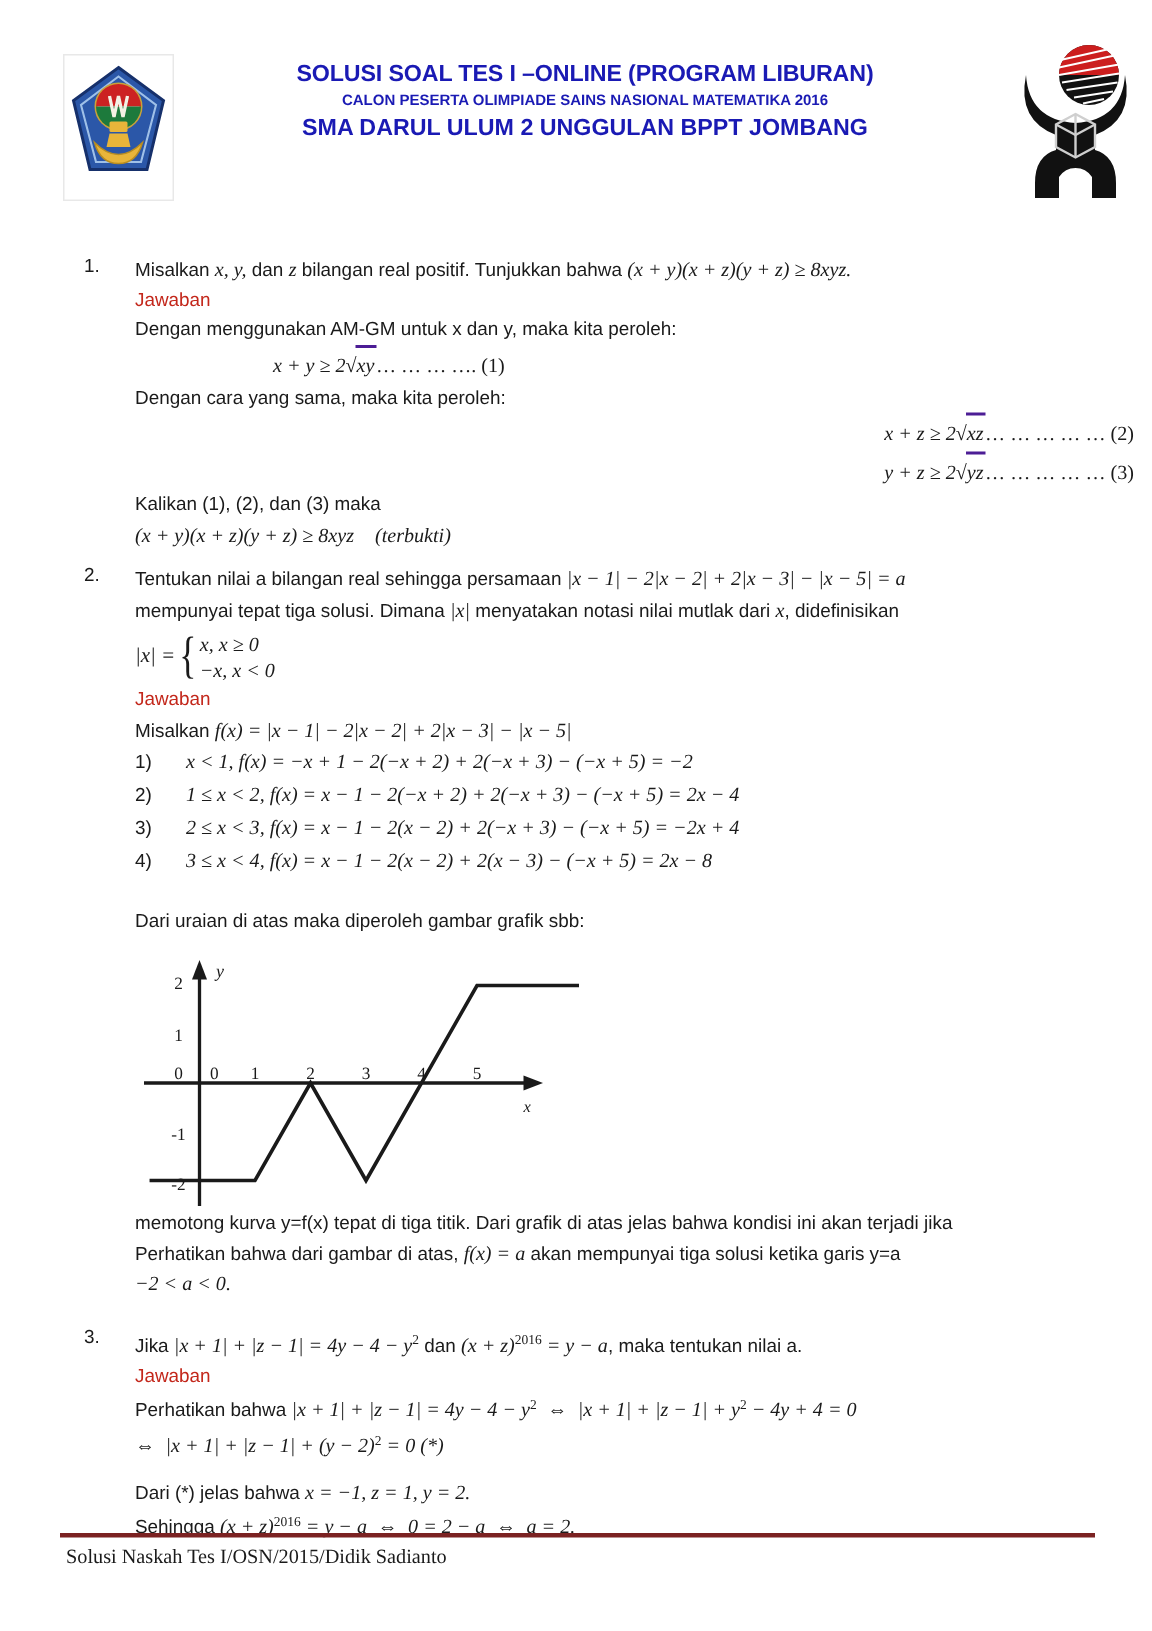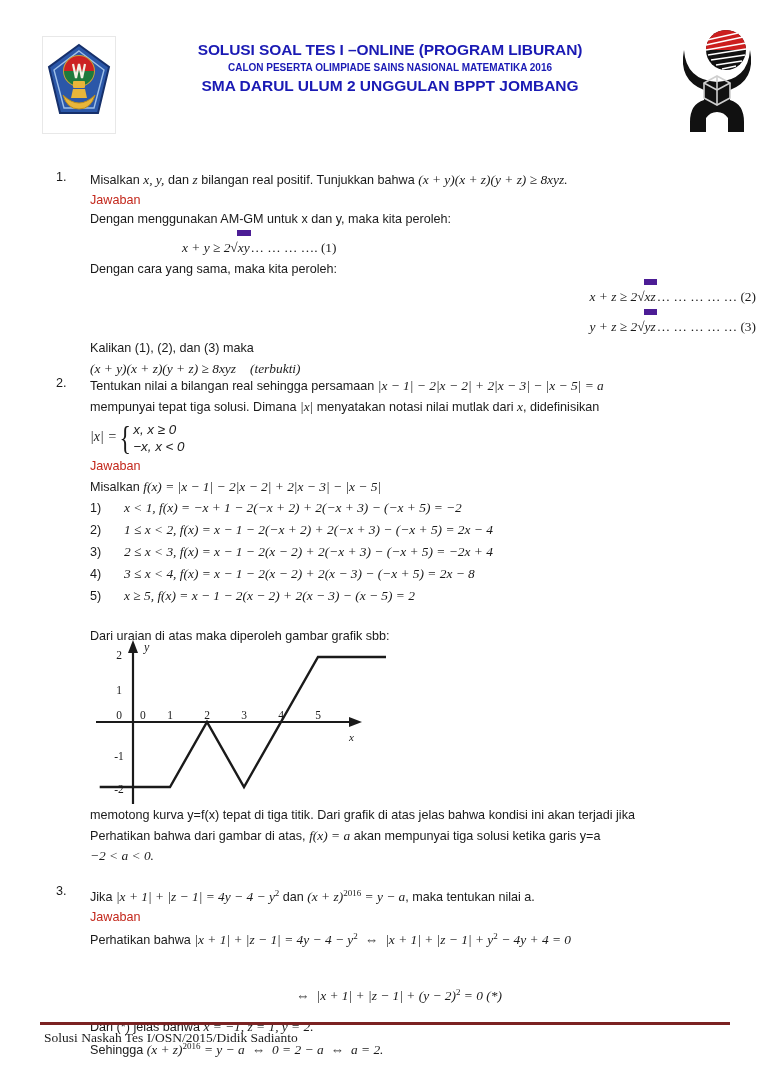--- a/index.html
+++ b/index.html
@@ -120,37 +120,37 @@
   }
   .sqrt-wrap {
     display: inline-block;
     position: relative;
     font-family: "Liberation Serif", serif;
     font-style: italic;
     font-size: 13.4px;
   }
   .sqrt-wrap > .rad { font-style: normal; }
   .sqrt-wrap > .under {
-    border-top: 6px solid #4c1d95;
+    border-top: 2px solid #4c1d95;
     display: inline-block;
     padding: 0 1px;
     margin-left: -1px;
   }
   .brace {
     font-family: "Liberation Serif", serif;
     font-size: 34px;
     line-height: 30px;
     vertical-align: middle;
     display: inline-block;
     transform: scaleX(0.7);
   }
   .cases {
     display: inline-block;
     vertical-align: middle;
-    font-family: Liberation Sans, sans-serif;
+    font-family: Liberation Serif, serif;
     font-style: italic;
     font-size: 13.4px;
     line-height: 17px;
   }
 
   
   .graph {
     position: absolute;
     left: 96px;
     top: 636px;
@@ -258,21 +258,20 @@
     <div class="line" style="height:40px;line-height:40px;"><span class="mth" style="font-size:14px;">|x| =</span><span class="brace">{</span><span class="cases"><span style="display:block;">x,  x ≥ 0</span><span style="display:block;">−x,   x &lt; 0</span></span></div>
 
     <div class="jawaban">Jawaban</div>
 
     <div class="line"><span>Misalkan </span><span class="mth">f(x) = |x − 1| − 2|x − 2| + 2|x − 3| − |x − 5|</span></div>
 
     <div class="sub-list-row"><span class="sub-num">1)</span><span class="mth">x &lt; 1,  f(x) = −x + 1 − 2(−x + 2) + 2(−x + 3) − (−x + 5) = −2</span></div>
     <div class="sub-list-row"><span class="sub-num">2)</span><span class="mth">1 ≤ x &lt; 2,  f(x) = x − 1 − 2(−x + 2) + 2(−x + 3) − (−x + 5) = 2x − 4</span></div>
     <div class="sub-list-row"><span class="sub-num">3)</span><span class="mth">2 ≤ x &lt; 3, f(x) = x − 1 − 2(x − 2) + 2(−x + 3) − (−x + 5) = −2x + 4</span></div>
     <div class="sub-list-row"><span class="sub-num">4)</span><span class="mth">3 ≤ x &lt; 4,  f(x) = x − 1 − 2(x − 2) + 2(x − 3) − (−x + 5) = 2x − 8</span></div>
-    <div class="sub-list-row"><span class="sub-num">5)</span><span class="mth">x ≥ 5,  f(x) = x − 1 − 2(x − 2) + 2(x − 3) − (x − 5) = 2</span></div>
 
     <div class="line" style="margin-top:20px;">Dari uraian di atas maka diperoleh gambar grafik sbb:</div>
   </div>
 </div>
 
 <div class="graph">
   <svg id="graph-svg" width="290" height="170" viewBox="0 0 290 170">
 
     <line x1="37" y1="12" x2="37" y2="168" stroke="#1a1a1a" stroke-width="2.2"></line>
     <polygon points="37,4 32,17 42,17" fill="#1a1a1a"></polygon>
@@ -310,21 +309,21 @@
 
 <div class="problem" style="top:884px;">
   <div class="num">3.</div>
   <div class="pbody">
     <div class="line"><span>Jika </span><span class="mth">|x + 1| + |z − 1| = 4y − 4 − y</span><span class="sup">2</span><span>  dan </span><span class="mth">(x + z)</span><span class="sup">2016</span><span class="mth"> = y − a</span><span>, maka tentukan nilai a.</span></div>
 
     <div class="jawaban">Jawaban</div>
 
     <div class="line"><span>Perhatikan bahwa </span><span class="mth">|x + 1| + |z − 1| = 4y − 4 − y</span><span class="sup">2</span>&nbsp;&nbsp;<span class="mthu">⇔</span>&nbsp;&nbsp;<span class="mth">|x + 1| + |z − 1| + y</span><span class="sup">2</span><span class="mth"> − 4y + 4 = 0</span></div>
 
-    <div class="line" style="text-align:center;padding-right:48px;margin-top:32px;"><span class="mthu">⇔</span>&nbsp;&nbsp;<span class="mth">|x + 1| + |z − 1| + (y − 2)</span><span class="sup">2</span><span class="mth"> = 0  (*)</span></div>
+    <div class="line" style="text-align:left;padding-right:48px;"><span class="mthu">⇔</span>&nbsp;&nbsp;<span class="mth">|x + 1| + |z − 1| + (y − 2)</span><span class="sup">2</span><span class="mth"> = 0  (*)</span></div>
 
     <div class="line" style="margin-top:10px;"><span>Dari (*) jelas bahwa </span><span class="mth">x = −1,  z = 1,   y = 2.</span></div>
 
     <div class="line"><span>Sehingga </span><span class="mth">(x + z)</span><span class="sup">2016</span><span class="mth"> = y − a</span>&nbsp;&nbsp;<span class="mthu">⇔</span>&nbsp;&nbsp;<span class="mth">0 = 2 − a</span>&nbsp;&nbsp;<span class="mthu">⇔</span>&nbsp;&nbsp;<span class="mth">a = 2.</span></div>
   </div>
 </div>
 
 <div class="footer-rule"></div>
 <div class="footer-text">Solusi Naskah Tes I/OSN/2015/Didik Sadianto</div>
 

